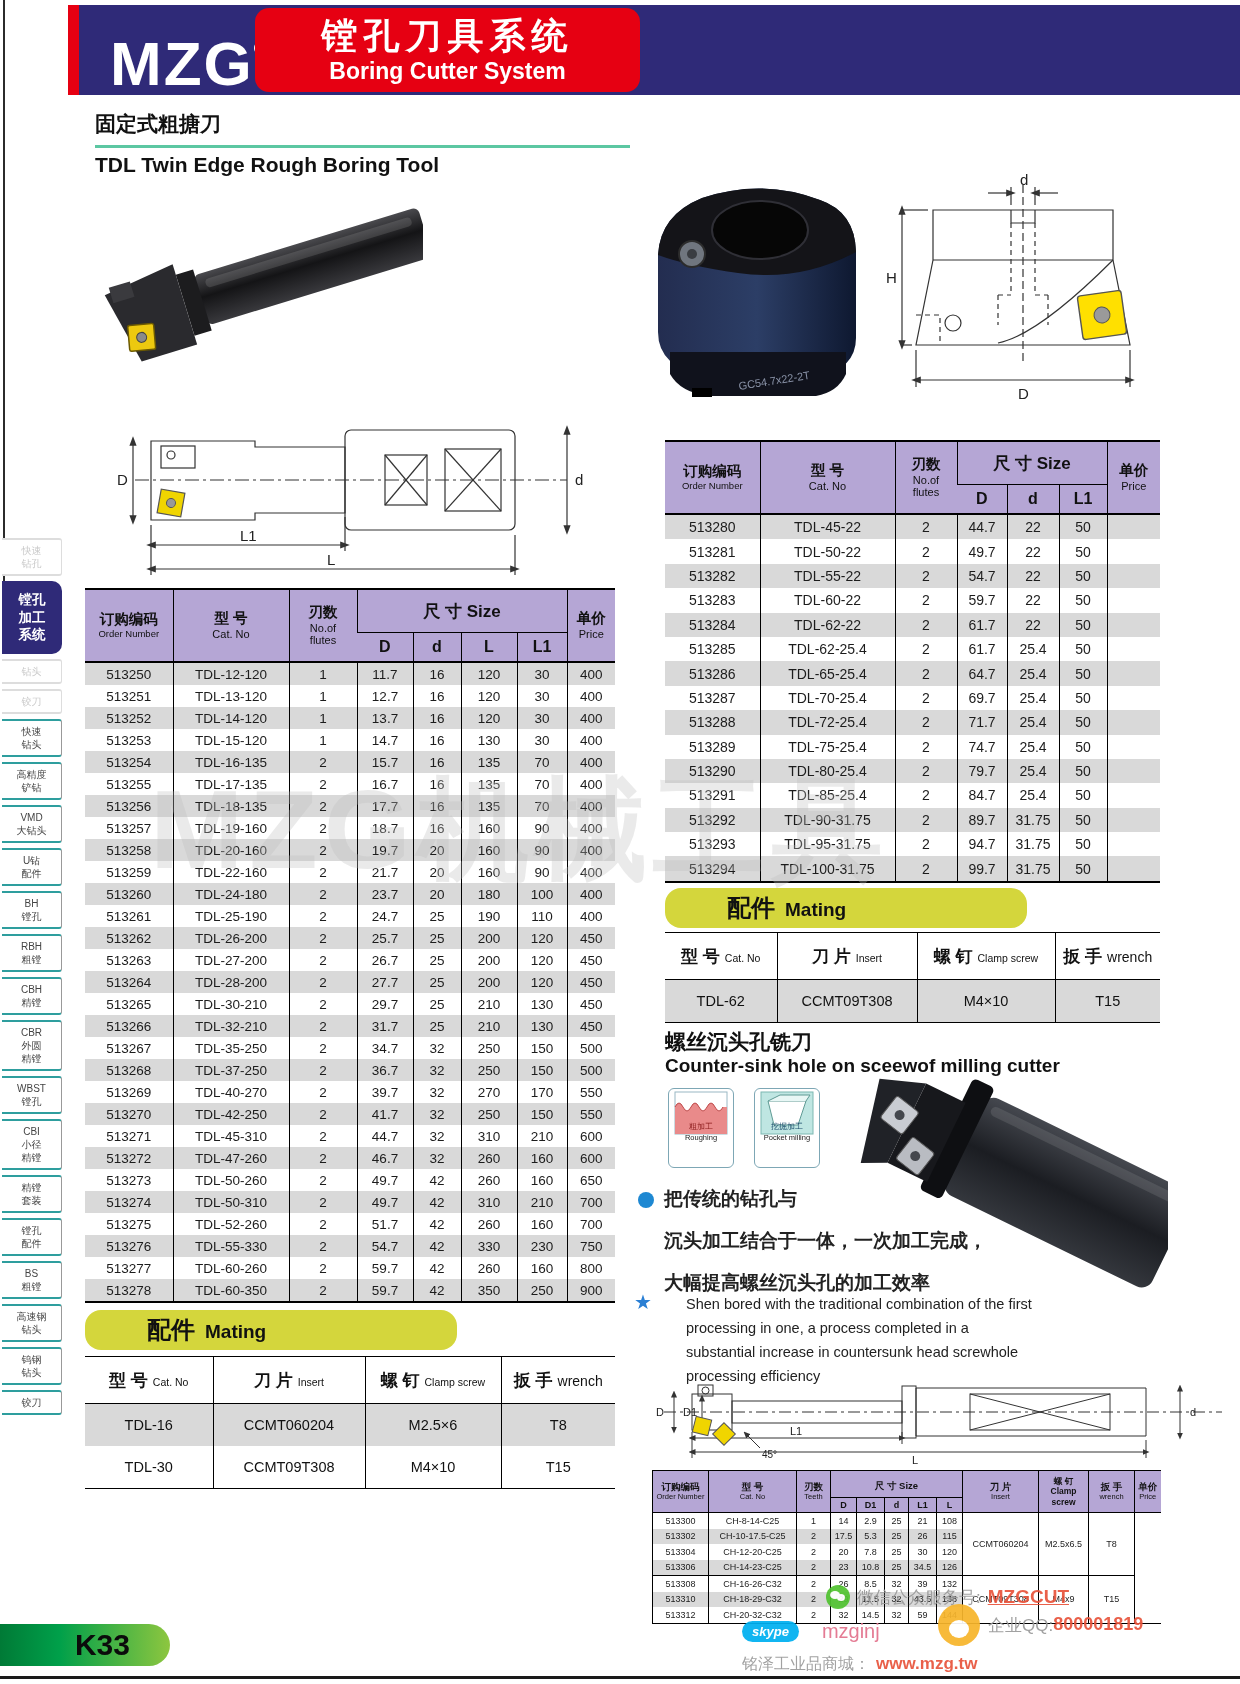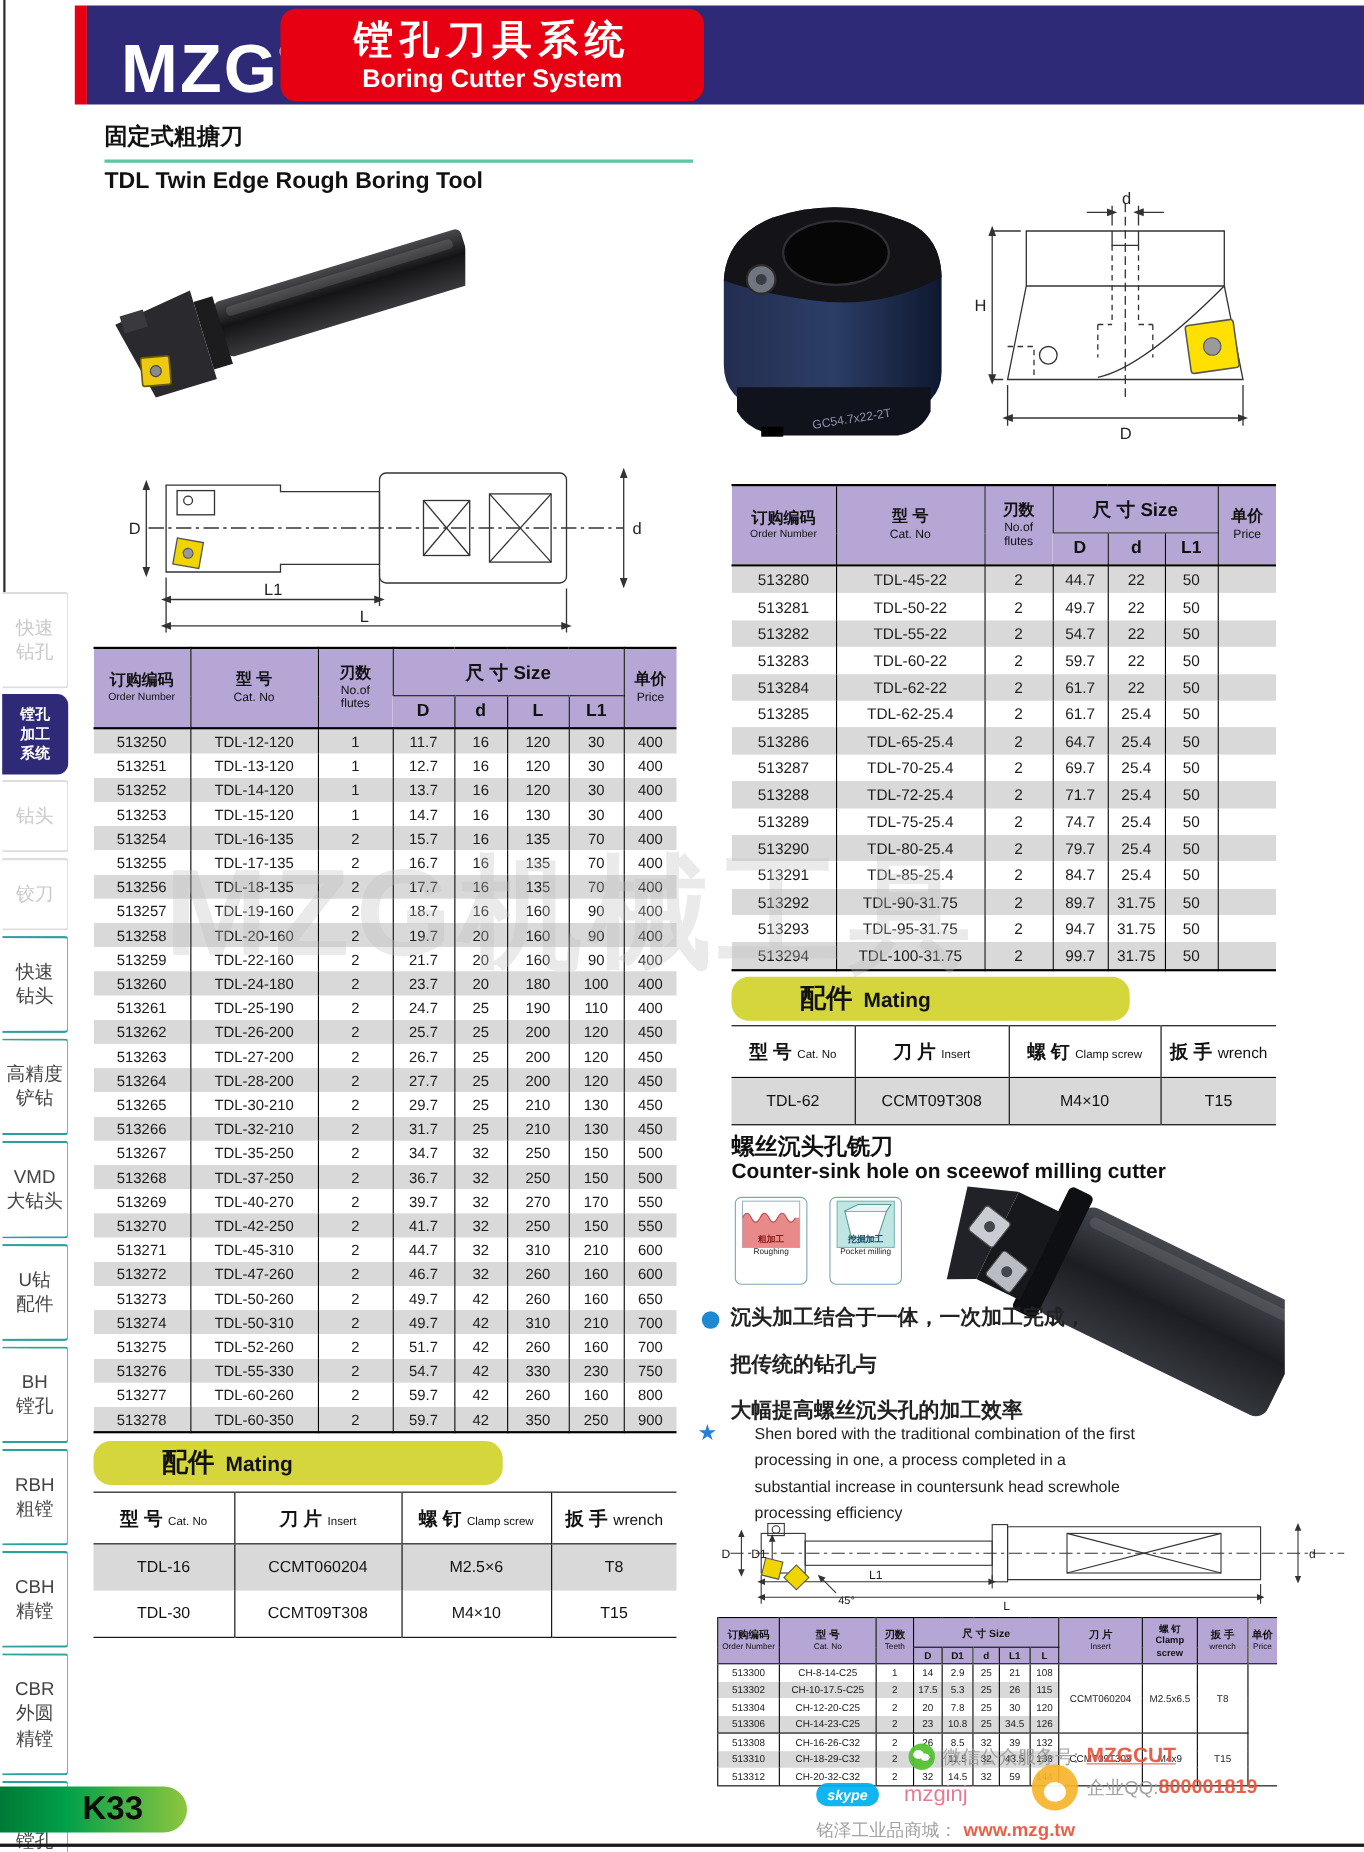--- a/index.html
+++ b/index.html
@@ -67,34 +67,34 @@
   .mini .cat-table thead{border-bottom:1.4px solid #000;}
   .mini .cat-table tbody tr.group-sep td{border-top:1.1px solid #000;}
   .mini td.merge{background:#fff;}
 
   
   .sec2-zh{position:absolute;left:665px;top:1028px;font-size:21px;font-weight:800;}
   .sec2-en{position:absolute;left:665px;top:1055px;font-size:19px;font-weight:800;}
   .proc-icons{position:absolute;left:668px;top:1088px;display:flex;gap:20px;}
   .proc-icon{width:64px;height:76px;border:1px solid #7da7b5;border-radius:6px;background:#fff;
              display:flex;flex-direction:column;align-items:center;justify-content:flex-start;padding-top:2px;}
-  .proc-icon .lbl-zh{font-size:8px;color:#8a1a1a;margin-top:-14px;font-weight:bold;}
+  .proc-icon .lbl-zh{font-size:8px;color:#8a1a1a;margin-top:-14px;}
   .proc-icon .lbl-en{font-size:7.5px;color:#222;margin-top:1px;}
   .bullet-block{position:absolute;left:664px;top:1178px;width:520px;}
   .bullet-line{font-size:19px;font-weight:700;color:#222;line-height:42px;}
   .bullet-dot{position:absolute;left:638px;top:1192px;width:16px;height:16px;border-radius:50%;background:#1e88d2;}
   .star-mark{position:absolute;left:634px;top:1290px;color:#2a7fd4;font-size:20px;}
   .star-block{position:absolute;left:662px;top:1292px;width:500px;margin-left:24px;}
   .star-line{font-size:14.5px;color:#222;line-height:24px;}
 
   
   .sidebar{position:absolute;left:0;top:538px;width:62px;display:flex;flex-direction:column;gap:5px;}
   .sb-item{margin-left:2px;border:1px solid #999;border-left:0;border-top:2px solid #2e9e9e;border-bottom:2px solid #2e9e9e;
-           background:#fff;color:#444;font-size:17px;text-align:center;display:flex;align-items:center;
-           justify-content:center;white-space:pre-line;line-height:1.3;padding:20px 0;border-radius:0 3px 3px 0;}
+           background:#fff;color:#444;font-size:10px;text-align:center;display:flex;align-items:center;
+           justify-content:center;white-space:pre-line;line-height:1.3;padding:4px 0;border-radius:0 3px 3px 0;}
   .sb-faded{color:#c9c9c9;border-top-color:#d8e8e8;border-bottom-color:#d8e8e8;border-color:#ddd;}
   .sb-active{background:#2f2a78;color:#fff;font-weight:700;font-size:13.5px;border:0;
              border-radius:0 10px 10px 0;padding:10px 0;}
 
   
   .k33{position:absolute;left:0;top:1624px;width:170px;height:42px;
        background:linear-gradient(90deg,#007a36,#00a04a 35%,#8dc63f);
        border-radius:0 21px 21px 0;display:flex;align-items:center;justify-content:flex-end;
        padding-right:40px;font-size:30px;font-weight:800;color:#0b0b0b;box-sizing:border-box;}
   .bottom-rule{position:absolute;left:0;top:1676px;width:1240px;height:3px;background:#1a1a1a;}
@@ -919,22 +919,22 @@
       <g transform="rotate(12 80 146)">
           <rect x="66" y="132" width="28" height="28" rx="3" fill="#b9bcc2" stroke="#555"></rect>
           <circle cx="80" cy="146" r="5" fill="#44474d"></circle>
         </g>
       <rect x="128" y="66" width="210" height="10" rx="5" fill="#ffffff" opacity="0.10"></rect>
     </g>
   </svg>
 
   <div class="bullet-dot"></div>
   <div class="bullet-block">
+      <div class="bullet-line">把传统的钻孔与</div>
       <div class="bullet-line">沉头加工结合于一体，一次加工完成，</div>
-      <div class="bullet-line">把传统的钻孔与</div>
       <div class="bullet-line">大幅提高螺丝沉头孔的加工效率</div>
     </div>
   <div class="star-mark">★</div>
   <div class="star-block">
       <div class="star-line">Shen bored with the traditional combination of the first</div>
       <div class="star-line">processing in one, a process completed in a</div>
       <div class="star-line">substantial increase in countersunk head screwhole</div>
       <div class="star-line">processing efficiency</div>
     </div>
 

